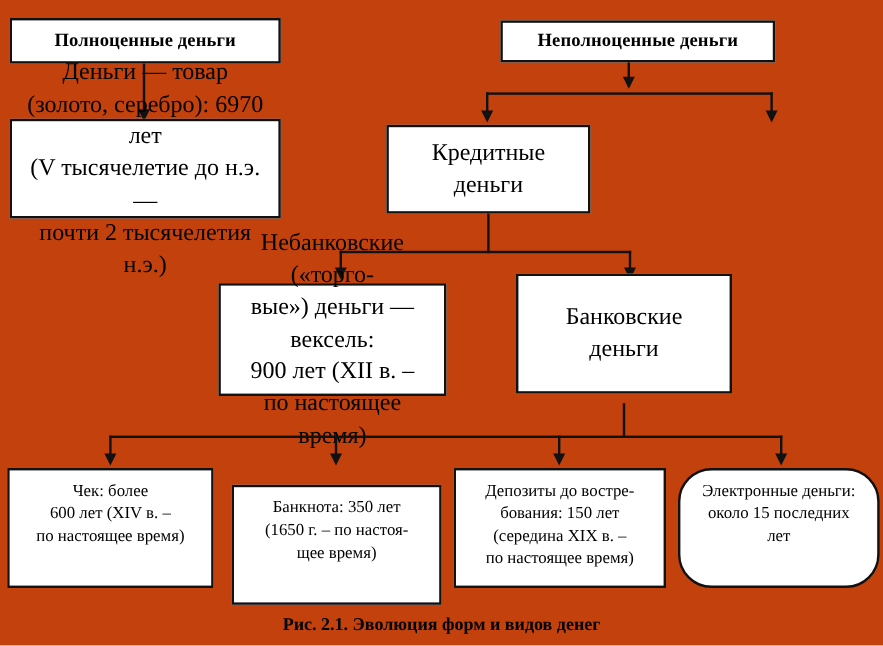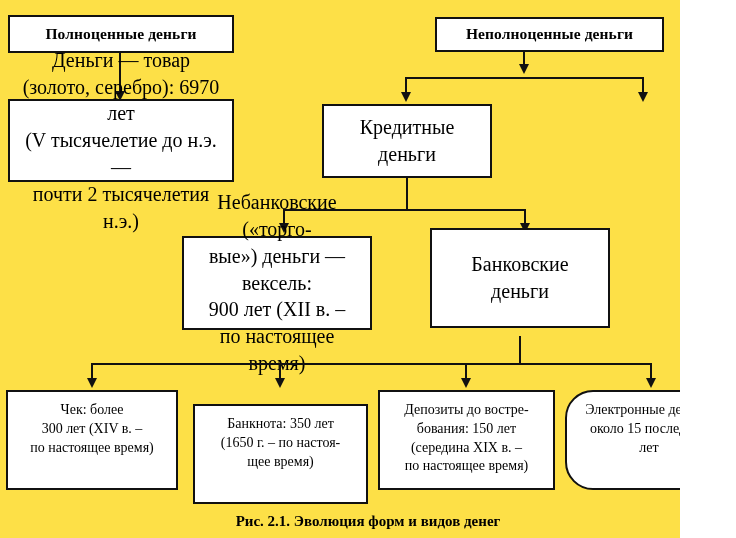--- a/index.html
+++ b/index.html
@@ -2,23 +2,23 @@
 <html><head>
 <meta charset="utf-8">
 <style>
   html, body {
     margin: 0;
     padding: 0;
     background: #ffffff;
   }
   #page {
     position: relative;
-    width: 680px;
+    width: 736px;
     height: 538px;
-    background: #fde047;
+    background: #c2410c;
     font-family: "Liberation Serif", "DejaVu Serif", serif;
     color: #000000;
     overflow: hidden;
   }
   .node {
     position: absolute;
     box-sizing: border-box;
     border: 2px solid #111111;
     background: #ffffff;
     display: flex;
@@ -79,21 +79,21 @@
 </style>
 </head>
 <body>
 
 <div id="page">
 
   <div class="node header" style="left:8px; top:15px; width:226px; height:38px;">
     <span class="txt">Полноценные деньги</span>
   </div>
 
-  <div class="node header" style="left:435px; top:17px; width:229px; height:35px;">
+  <div class="node header" style="left:417px; top:17px; width:229px; height:35px;">
     <span class="txt">Неполноценные деньги</span>
   </div>
 
   <div class="vline" style="left:119px; top:53px; height:42px;"></div>
   <div class="arrow" style="left:115px; top:91px;"></div>
 
   <div class="vline" style="left:523px; top:52px; height:20px;"></div>
   <div class="arrow" style="left:519px; top:64px;"></div>
   <div class="hline" style="left:405px; top:77px; width:239px;"></div>
   <div class="vline" style="left:405px; top:77px; height:20px;"></div>
@@ -139,21 +139,21 @@
   <div class="arrow" style="left:87px; top:378px;"></div>
   <div class="vline" style="left:279px; top:363px; height:18px;"></div>
   <div class="arrow" style="left:275px; top:378px;"></div>
   <div class="vline" style="left:465px; top:363px; height:18px;"></div>
   <div class="arrow" style="left:461px; top:378px;"></div>
   <div class="vline" style="left:650px; top:363px; height:18px;"></div>
   <div class="arrow" style="left:646px; top:378px;"></div>
 
   <div class="node body small topalign" style="left:6px; top:390px; width:172px; height:100px;">
     <span class="txt">Чек: более
-300 лет (XIV в. –
+600 лет (XIV в. –
 по настоящее время)</span>
   </div>
 
   <div class="node body small topalign" style="left:193px; top:404px; width:175px; height:100px;">
     <span class="txt">Банкнота: 350 лет
 (1650 г. – по настоя-
 щее время)</span>
   </div>
 
   <div class="node body small topalign" style="left:378px; top:390px; width:177px; height:100px;justify-content:center;">

